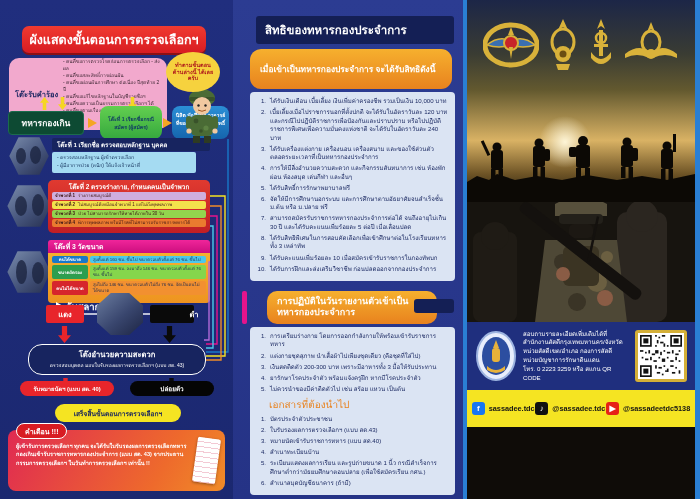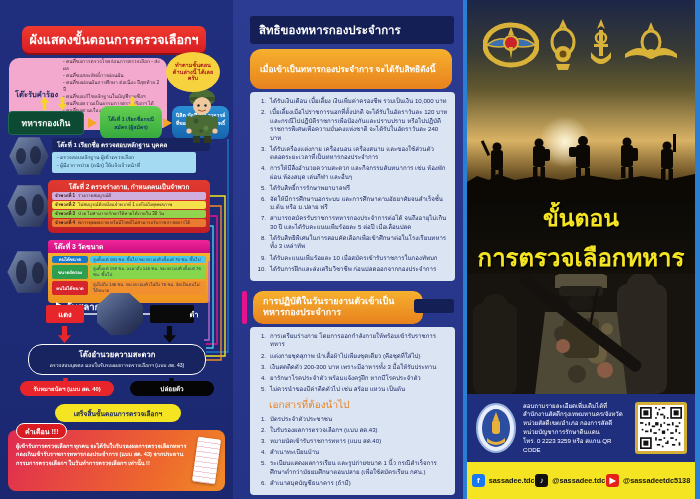--- a/index.html
+++ b/index.html
@@ -61,31 +61,31 @@
 
   .warning { position:absolute; left:8px; top:430px; width:217px; height:61px; background:linear-gradient(120deg,#e02a52,#ee6a2c 70%,#f08c28); border-radius:8px; padding:12px 36px 5px 8px; z-index:2; }
   .warn-badge { position:absolute; left:8px; top:-7px; background:#d81c22; border:1px solid #fff; border-radius:8px; color:#fff; font-weight:bold; font-size:7px; padding:1.5px 8px; }
   .warn-text { color:#fff; font-size:5.6px; line-height:1.5; font-weight:bold; }
   .warn-doc { position:absolute; right:7px; top:8px; width:23px; height:45px; background:repeating-linear-gradient(180deg,#ffffff 0 4px,#f3c9d4 4px 5px); transform:rotate(8deg); border-radius:2px; box-shadow:0 1px 3px rgba(0,0,0,.4); }
 
   .connectors { position:absolute; left:0; top:0; z-index:1; pointer-events:none; }
 
   
   .middle { position:relative; width:230px; height:499px; background:linear-gradient(180deg,#2c3c92,#253386); flex:none; padding:16px 9px 0 9px; overflow:hidden; }
-  .sec-head { display:flex; align-items:flex-start; }
+  .sec-head { display:flex; align-items:flex-start;gap:6px; }
   .acc { width:5px; border-radius:2px; flex:none; }
   .acc-blue { background:#7db4e8; }
   .acc-pink { background:#e5148c; }
   .head-bar { flex:1; background:#141f55; border-radius:3px; color:#fff; font-weight:bold; font-size:11.5px; padding:5px 9px; margin-left:3px; }
   .sub-orange { margin:5px 0 0 8px; background:linear-gradient(180deg,#f6b02e,#e8821e); border-radius:11px; color:#fff; font-weight:bold; font-size:8.4px; padding:13px 10px; width:202px; }
   .list-panel { margin:3px 0 0 8px; width:205px; background:#dbe4f3; border-radius:4px; padding:5px 7px; }
   .num-item { display:flex; gap:4px; font-size:6.1px; color:#17255f; line-height:1.4; margin-bottom:2.5px; }
   .num-item .num { flex:none; width:9px; text-align:right; }
   .head2-wrap { position:relative; margin-top:10px; display:flex; }
-  .head2-box { margin-left:6px; background:linear-gradient(180deg,#f6b02e,#e8821e); border-radius:10px; color:#fff; font-weight:bold; font-size:9px; line-height:1.3; padding:5px 10px; width:170px; }
+  .head2-box { margin-left:20px; background:linear-gradient(180deg,#f6b02e,#e8821e); border-radius:10px; color:#fff; font-weight:bold; font-size:9px; line-height:1.3; padding:5px 10px; width:170px; }
   .head2-tail { position:absolute; right:0; top:8px; width:40px; height:14px; background:#141f55; border-radius:3px; }
   .docs-title { font-weight:normal; color:#e8821e; font-size:10px; margin:4px 0 3px 12px; }
 
   
   .right { position:relative; width:237px; height:499px; flex:none; overflow:hidden; border-left:4px solid #2a7fd4; border-right:5px solid #2a7fd4; background:#0f0c08; }
   .emblems { height:90px; background:linear-gradient(180deg,#1c2647 0%,#3a3c33 60%,#63592f 100%); display:flex; align-items:center; justify-content:space-evenly; padding:0 6px; }
   .sil-zone { height:112px; position:relative; }
   .title-zone { height:72px; background:linear-gradient(180deg,#0c0a06,#131009); display:flex; flex-direction:column; align-items:center; justify-content:center; }
   .rt1 { color:#f5e422; font-weight:bold; font-size:23px; text-shadow:1px 2px 2px #000; }
   .rt2 { color:#f5e422; font-weight:bold; font-size:24px; text-shadow:1px 2px 2px #000; margin-top:2px; }
@@ -467,24 +467,20 @@
               <circle cx="0" cy="-32" r="4.5"></circle>
               <rect x="-6" y="-29" width="12" height="20" rx="3"></rect>
               <rect x="-6" y="-9" width="4.5" height="11"></rect>
               <rect x="1.5" y="-9" width="4.5" height="11"></rect>
               <rect x="6" y="-44" width="3" height="18"></rect>
             </g>
         </g>
       </svg>
     </div>
 
-    <div class="title-zone">
-      <div class="rt1">ขั้นตอน</div>
-      <div class="rt2">การตรวจเลือกทหาร</div>
-    </div>
 
     <div class="photo-zone">
       <svg width="228" height="120" viewBox="0 0 228 120" preserveAspectRatio="none">
         <rect width="228" height="120" fill="#17140f"></rect>
         <g fill="#2b2620">
             <rect x="150" y="10" width="50" height="110" rx="10"></rect>
             <circle cx="175" cy="14" r="16"></circle>
           </g>
         <g fill="#1f1b15">
             <rect x="6" y="30" width="44" height="90" rx="8"></rect>

